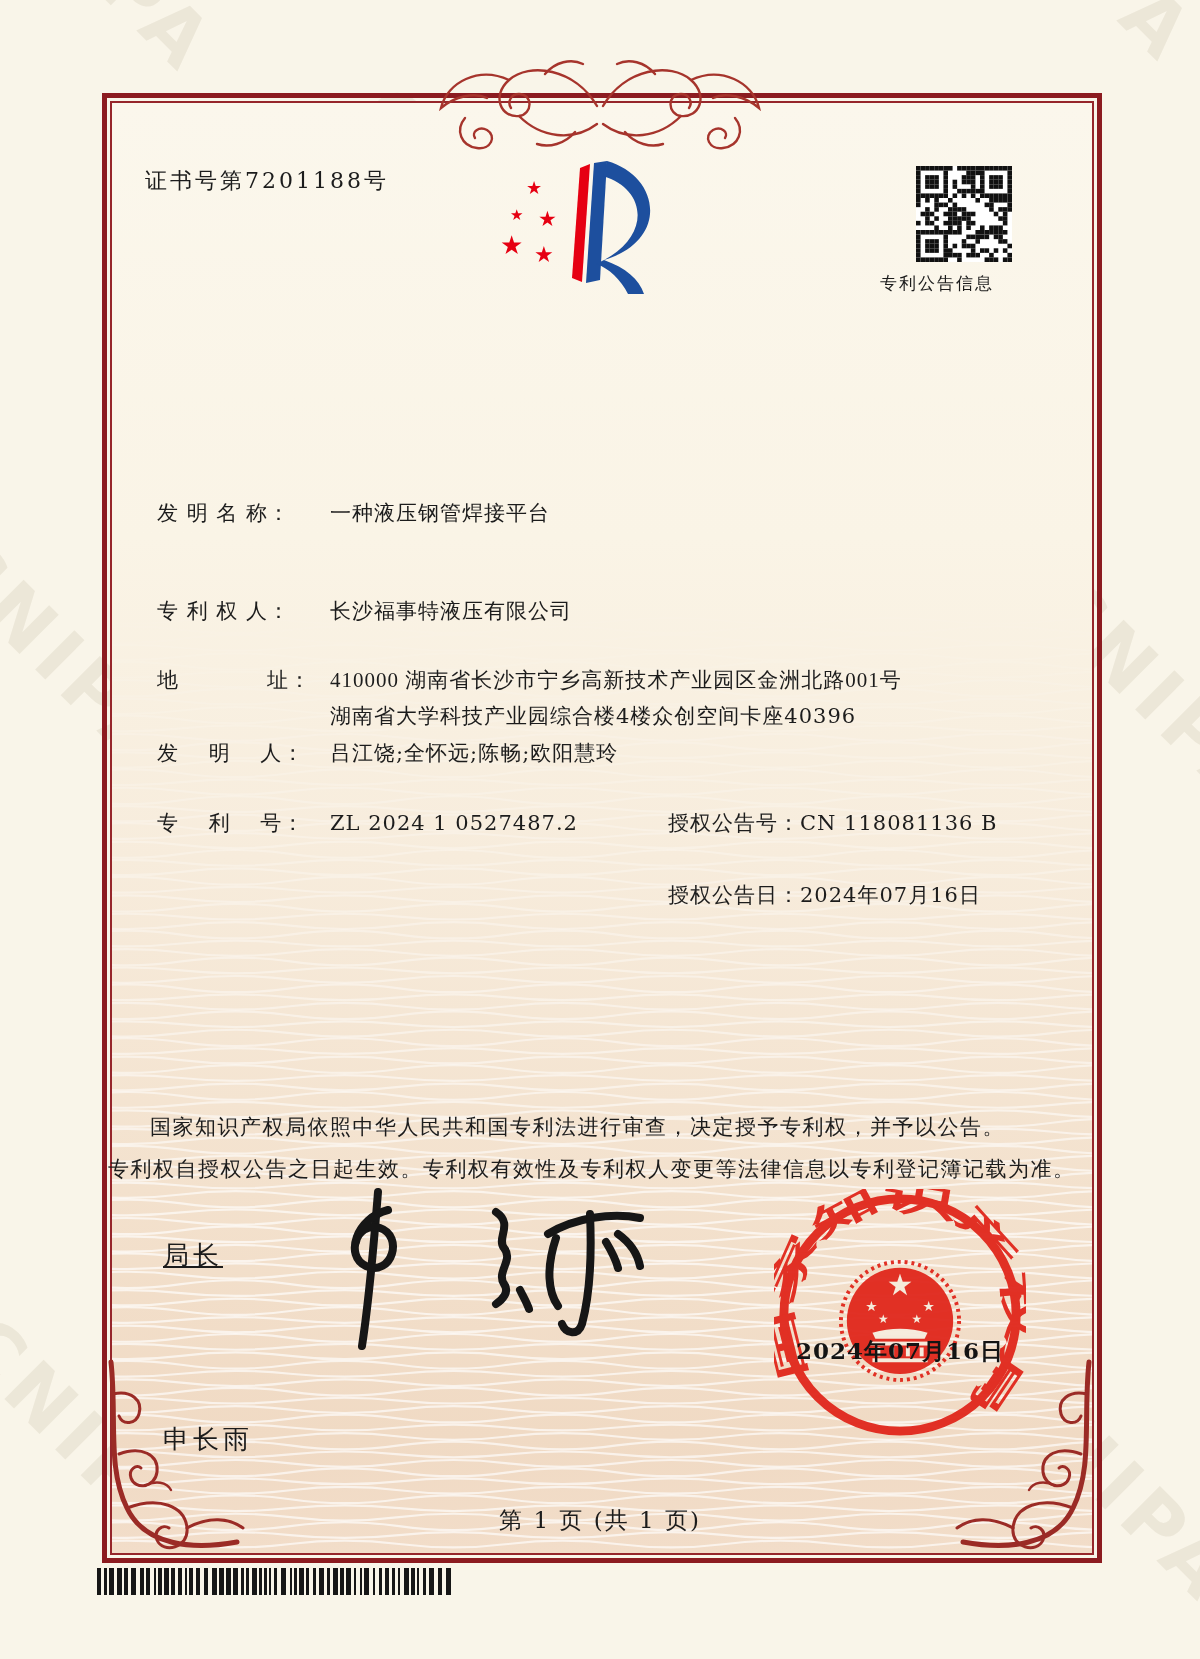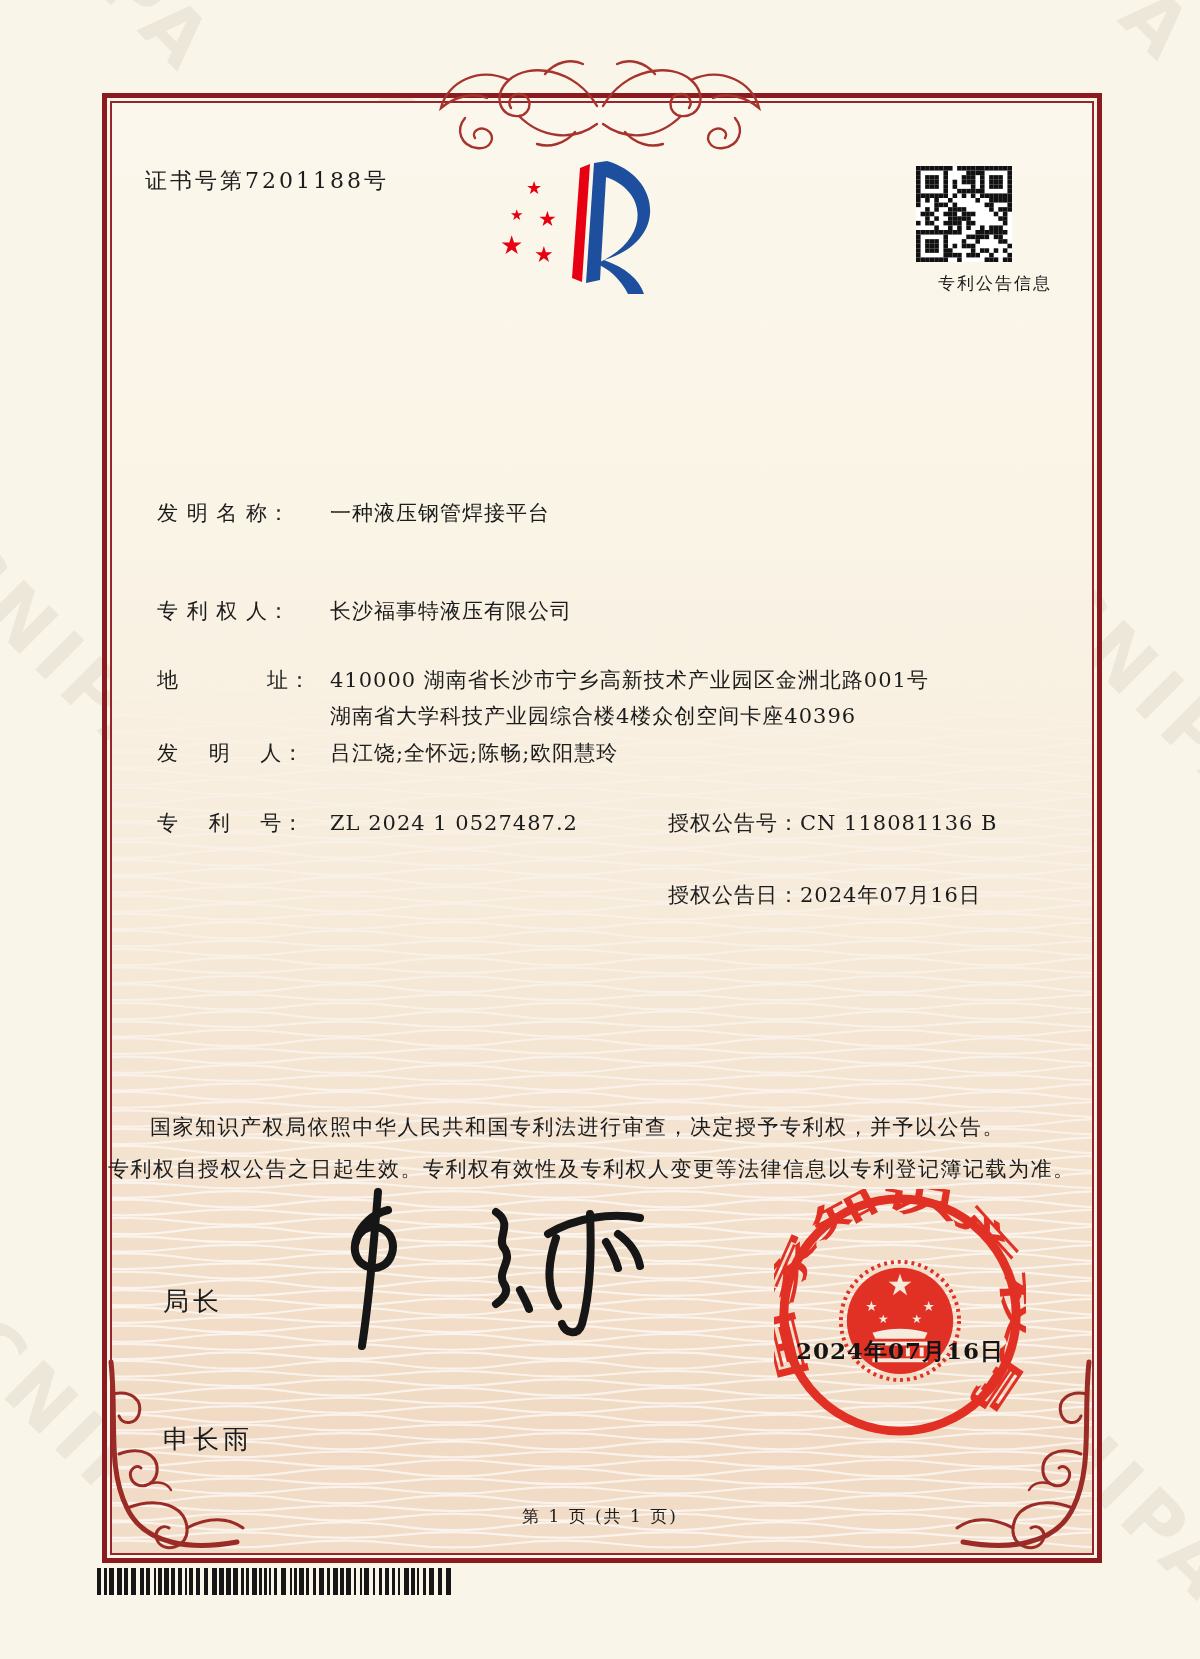--- a/index.html
+++ b/index.html
@@ -14,37 +14,37 @@
   .frame{position:absolute;left:102px;top:93px;width:1000px;height:1470px;
          border:5px solid #8c1b20;z-index:2;box-sizing:border-box;}
   .frame-inner{position:absolute;inset:3px;border:2px solid #96262b;
          background:linear-gradient(180deg,#fbf7ec 0%,#faf4e6 30%,#f7ecdc 52%,#f3e1cd 75%,#f0dac4 92%,#f2ddc9 100%);}
   .waves{position:absolute;inset:0;width:100%;height:100%;}
   
   .content{position:absolute;inset:0;z-index:4;}
   .cert-no{position:absolute;left:145px;top:166px;font-size:22px;letter-spacing:3px;}
   .logo{position:absolute;left:488px;top:150px;}
   .qr{position:absolute;left:916px;top:166px;}
-  .qr-label{position:absolute;left:880px;top:272px;width:172px;text-align:right;
+  .qr-label{position:absolute;left:880px;top:272px;width:172px;text-align:left;
             font-size:17px;letter-spacing:2px;}
   .doc-title{position:absolute;left:0;top:318px;width:100%;text-align:center;
              font-size:47px;font-weight:bold;letter-spacing:24px;padding-left:24px;box-sizing:border-box;}
   .row{position:absolute;font-size:21px;letter-spacing:1px;white-space:nowrap;}
   .row .lab{display:inline-block;margin-top:36px;}
   .val{letter-spacing:1px;}
   .statement{position:absolute;left:108px;width:985px;font-size:21px;line-height:42px;
              letter-spacing:1.5px;}
   .sig-label{position:absolute;left:163px;font-size:26px;letter-spacing:4px;
              font-family:"DejaVu Sans","Liberation Sans",sans-serif;}
   .signature{position:absolute;left:300px;top:1172px;z-index:6;}
   .seal{position:absolute;left:774px;top:1189px;z-index:5;opacity:.93;}
   .seal-date{position:absolute;left:770px;top:1336px;width:260px;text-align:center;
              font-size:23px;font-weight:bold;color:#141414;z-index:6;letter-spacing:1px;}
   .footer-page{position:absolute;left:0;top:1505px;width:100%;text-align:center;
-               font-size:17px;letter-spacing:2px;z-index:6;}
+               font-size:23px;letter-spacing:2px;z-index:6;}
   .barcode{position:absolute;left:97px;top:1568px;z-index:4;}
   .ornament{position:absolute;left:425px;top:48px;z-index:3;}
   .corner{position:absolute;top:1358px;z-index:3;}
   .corner.left{left:97px;}
   .corner.right{left:893px;transform:scaleX(-1);}
 </style>
 </head>
 <body>
 
 <div class="page">
@@ -470,21 +470,21 @@
       </svg>
     <div class="qr-label">专利公告信息</div>
 
 
     <div class="row" style="left:157px;top:463px;">
       <span class="lab" style="width:173px">发 明 名 称：</span><span class="val">一种液压钢管焊接平台</span>
     </div>
     <div class="row" style="left:157px;top:561px;">
       <span class="lab" style="width:173px">专 利 权 人：</span><span class="val">长沙福事特液压有限公司</span>
     </div>
-    <div class="row" style="left:157px;top:630px;">
+    <div class="row" style="left:157px;top:630px;font-family:Liberation Serif, serif;">
       <span class="lab" style="width:173px">地　　　　址：</span><span class="val">410000 湖南省长沙市宁乡高新技术产业园区金洲北路001号</span>
     </div>
     <div class="row" style="left:330px;top:666px;margin-top:36px;">
       <span class="val">湖南省大学科技产业园综合楼4楼众创空间卡座40396</span>
     </div>
     <div class="row" style="left:157px;top:703px;">
       <span class="lab" style="width:173px">发　 明　 人：</span><span class="val">吕江饶;全怀远;陈畅;欧阳慧玲</span>
     </div>
     <div class="row" style="left:157px;top:773px;">
       <span class="lab" style="width:173px">专　 利　 号：</span><span class="val">ZL 2024 1 0527487.2</span>
@@ -492,21 +492,21 @@
     <div class="row" style="left:668px;top:773px;">
       <span class="lab">授权公告号：</span><span class="val">CN 118081136 B</span>
     </div>
     <div class="row" style="left:668px;top:845px;">
       <span class="lab">授权公告日：</span><span class="val">2024年07月16日</span>
     </div>
 
     <div class="statement" style="top:1148px;">专利权自授权公告之日起生效。专利权有效性及专利权人变更等法律信息以专利登记簿记载为准。</div>
     <div class="statement" style="top:1106px;text-indent:2em;">国家知识产权局依照中华人民共和国专利法进行审查，决定授予专利权，并予以公告。</div>
 
-    <div class="sig-label" style="top:1284px;">局长</div>
+    <div class="sig-label" style="top:1238px;text-decoration:underline;">局长</div>
     <div class="sig-label" style="top:1422px;">申长雨</div>
 
     <svg class="signature" width="360" height="200" viewBox="0 0 360 200">
       <g stroke="#161616" fill="none" stroke-width="8" stroke-linecap="round">
         <path d="M78,20 C74,70 70,122 62,174"></path>
         <path d="M88,38 C56,46 44,84 66,94 C92,105 104,64 80,56 C68,52 58,60 56,70"></path>
         <path d="M196,40 C214,52 196,66 204,76 C214,88 196,100 204,112 C210,120 202,128 196,132"></path>
         <path d="M220,118 C224,126 227,131 229,137"></path>
         <path d="M248,62 C274,46 312,40 340,46"></path>
         <path d="M290,42 C292,86 290,122 282,152 C278,164 266,162 262,152"></path>

